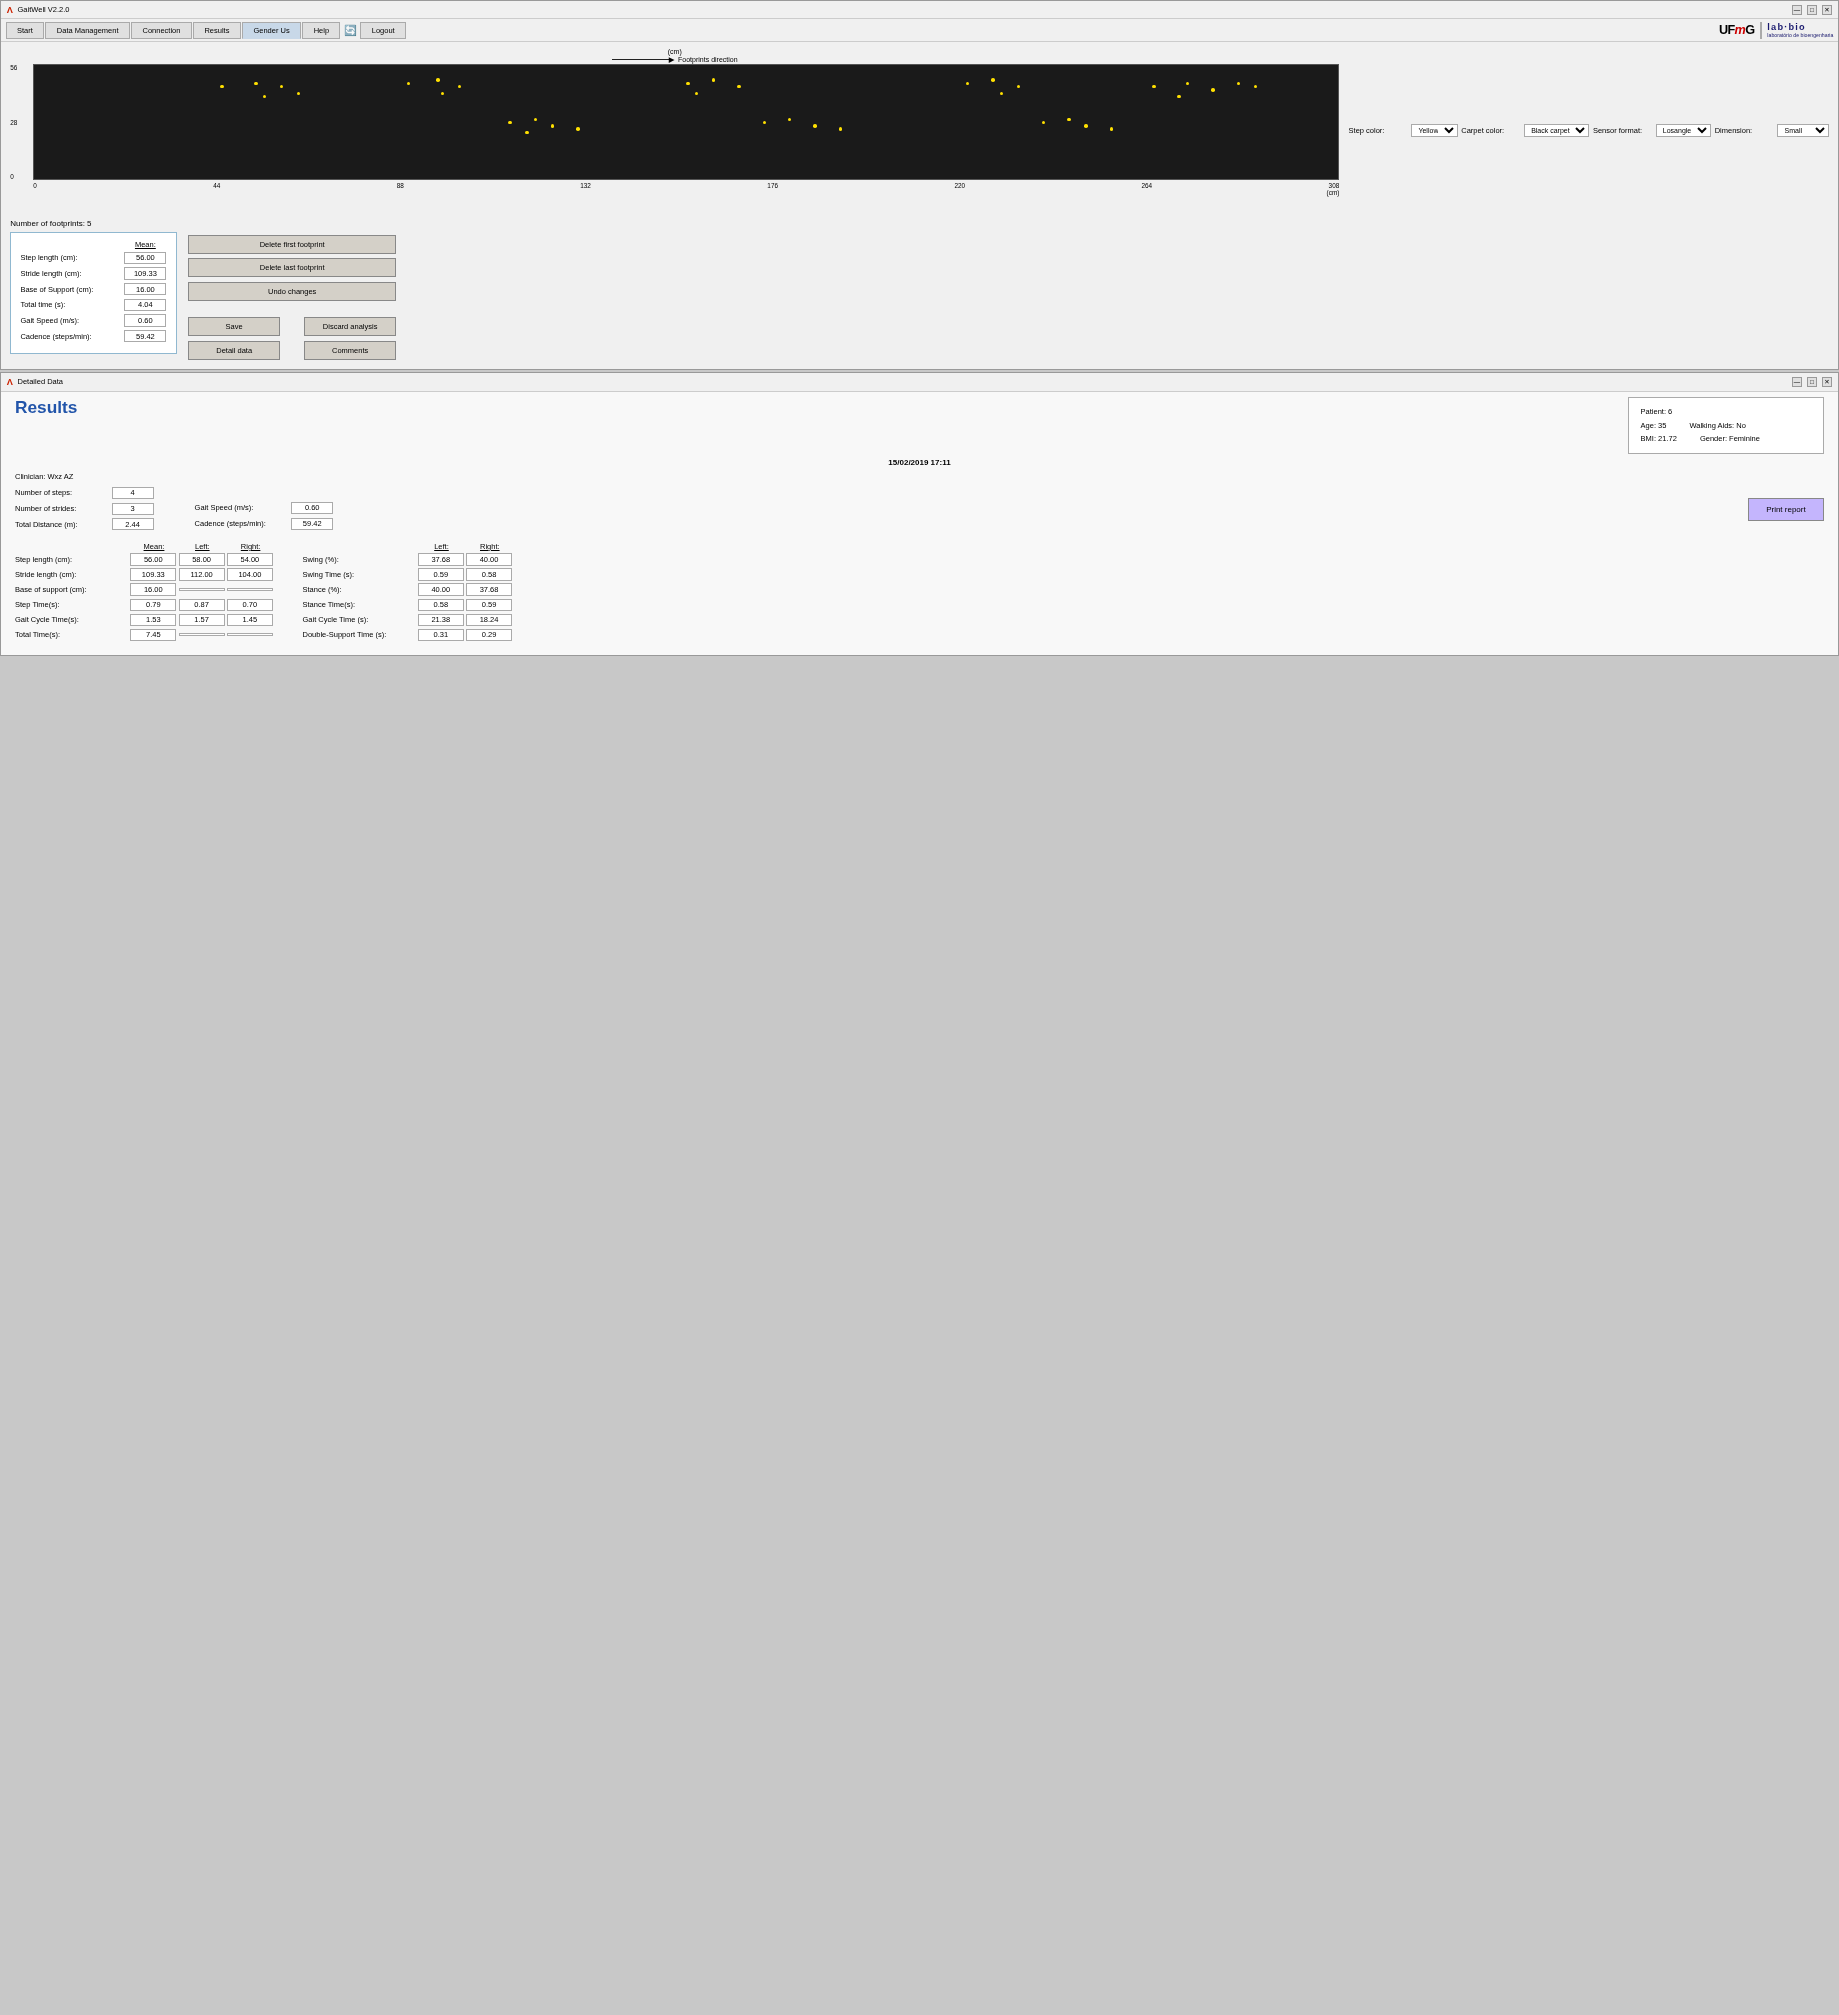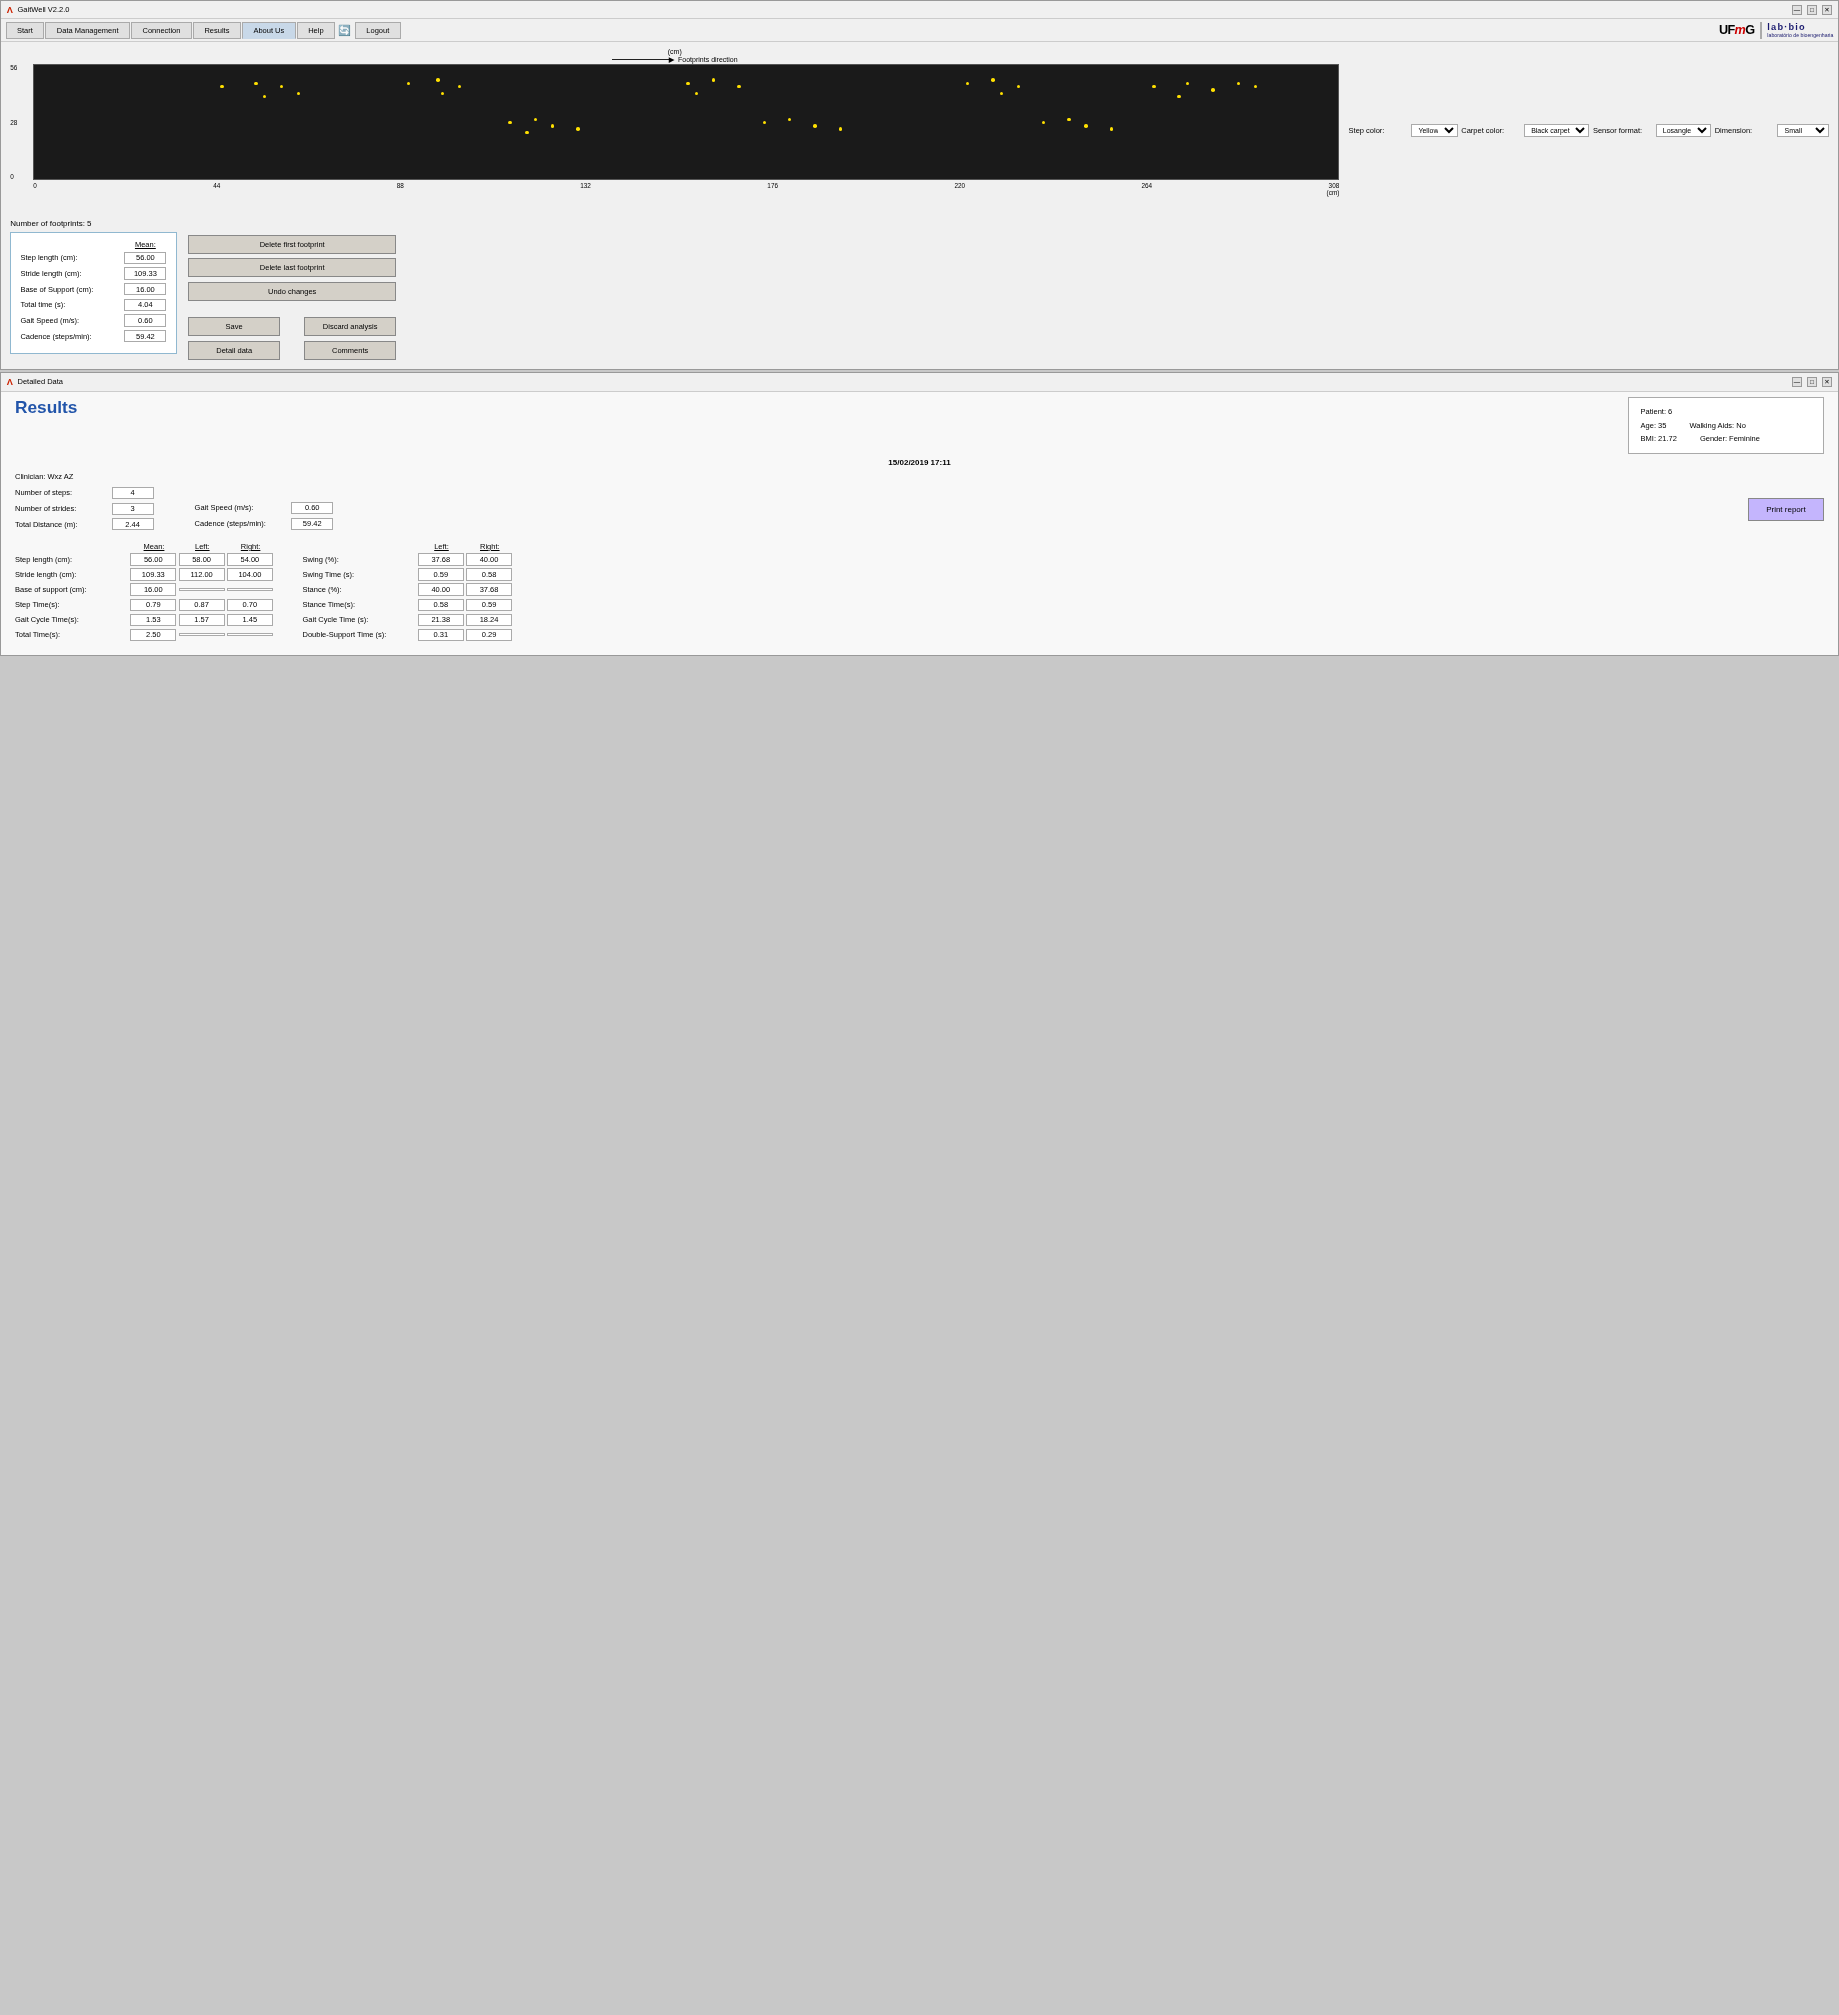--- a/index.html
+++ b/index.html
@@ -74,21 +74,21 @@
       <div class="title-btn">□</div>
       <div class="title-btn">✕</div>
     </div>
   </div>
 
   <div class="nav-bar">
     <button class="nav-btn">Start</button>
     <button class="nav-btn">Data Management</button>
     <button class="nav-btn">Connection</button>
     <button class="nav-btn">Results</button>
-    <button class="nav-btn active">About Us</button>
+    <button class="nav-btn active">Gender Us</button>
     <button class="nav-btn">Help</button>
     <span style="font-size:10.4px; margin: 0 2.3px; cursor:pointer;">🔄</span>
     <button class="nav-btn">Logout</button>
     <div class="nav-logo">
       <span style="font-size:12.7px; font-weight:bold; letter-spacing:-0.6px;">UF<span style="font-style:italic;color:#cc0000;">m</span>G</span>
       <div class="logo-sep"></div>
       <div>
         <div style="font-size:9.2px; font-weight:bold; color:#1a1a6e; letter-spacing:1.2px;">lab·bio</div>
         <div style="font-size:5.2px; color:#1a1a6e;">laboratório de bioengenharia</div>
       </div>
@@ -358,21 +358,21 @@
           <span class="dt-val">0.70</span>
         </div>
         <div class="dt-row">
           <span class="dt-label">Gait Cycle Time(s):</span>
           <span class="dt-val">1.53</span>
           <span class="dt-val">1.57</span>
           <span class="dt-val">1.45</span>
         </div>
         <div class="dt-row">
           <span class="dt-label">Total Time(s):</span>
-          <span class="dt-val">2.50</span>
+          <span class="dt-val">7.45</span>
           <span class="dt-val"></span>
           <span class="dt-val"></span>
         </div>
       </div>
 
       <div style="margin-left:11.6px;">
         <div style="display:flex; gap:2.3px; margin-bottom:2.3px; padding-left:116px;">
           <span style="width:46px; text-align:center; font-size:7.5px; text-decoration:underline;">Left:</span>
           <span style="width:46px; text-align:center; font-size:7.5px; text-decoration:underline;">Right:</span>
         </div>

